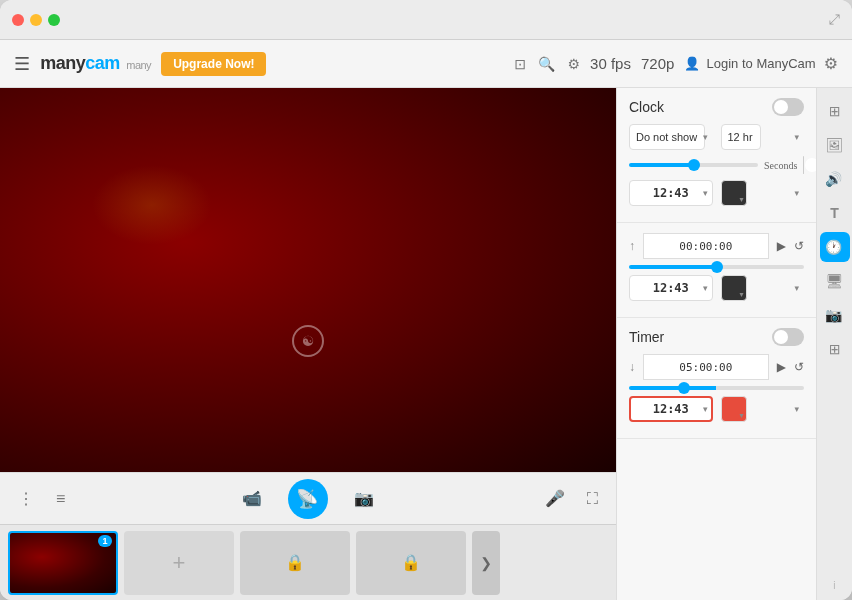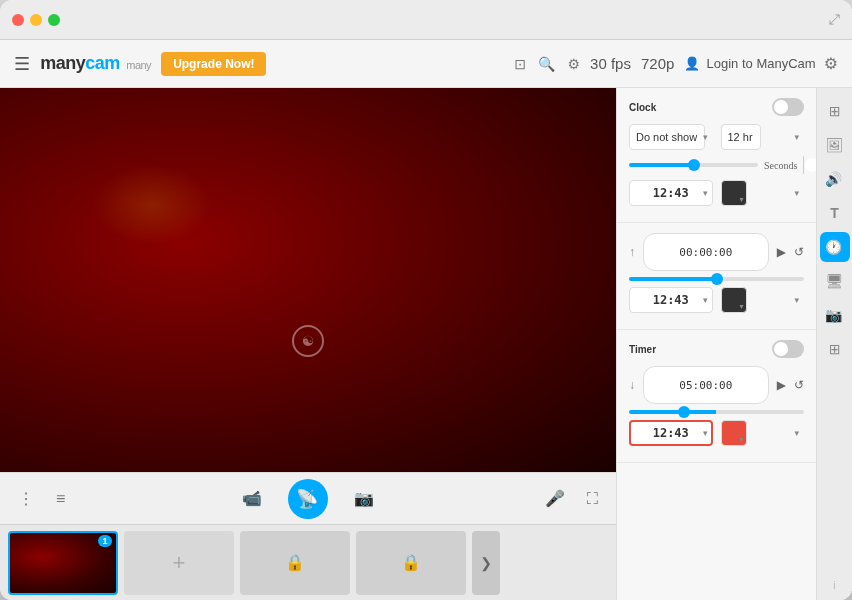--- a/index.html
+++ b/index.html
@@ -323,22 +323,22 @@
       padding: 10px 12px;
       border-bottom: 1px solid #e5e5e5;
     }
     .section-header {
       display: flex;
       align-items: center;
       justify-content: space-between;
       margin-bottom: 8px;
     }
     .section-title {
-      font-size: 10px;
-      font-weight: 700;
+      font-size: 14px;
+      font-weight: 400;
       color: #333;
     }
     .toggle {
       width: 32px;
       height: 18px;
       background: #ccc;
       border-radius: 9px;
       position: relative;
       cursor: pointer;
     }
@@ -400,25 +400,25 @@
     }
     .slider-label {
       font-size: 10px;
       color: #666;
       font-family: Liberation Serif, serif;
     }
     .time-box {
       flex: 1;
       height: 26px;
       border: 1px solid #ddd;
-      border-radius: 12px;
+      border-radius: 0;
       background: white;
       font-size: 11px;
       color: #333;
-      padding: 18px 6px;
+      padding: 12px 6px;
       display: flex;
       align-items: center;
       justify-content: center;
       font-family: monospace;
       position: relative;
     }
     .time-box-styled {
       flex: 1;
       height: 26px;
       border: 1px solid #ddd;

